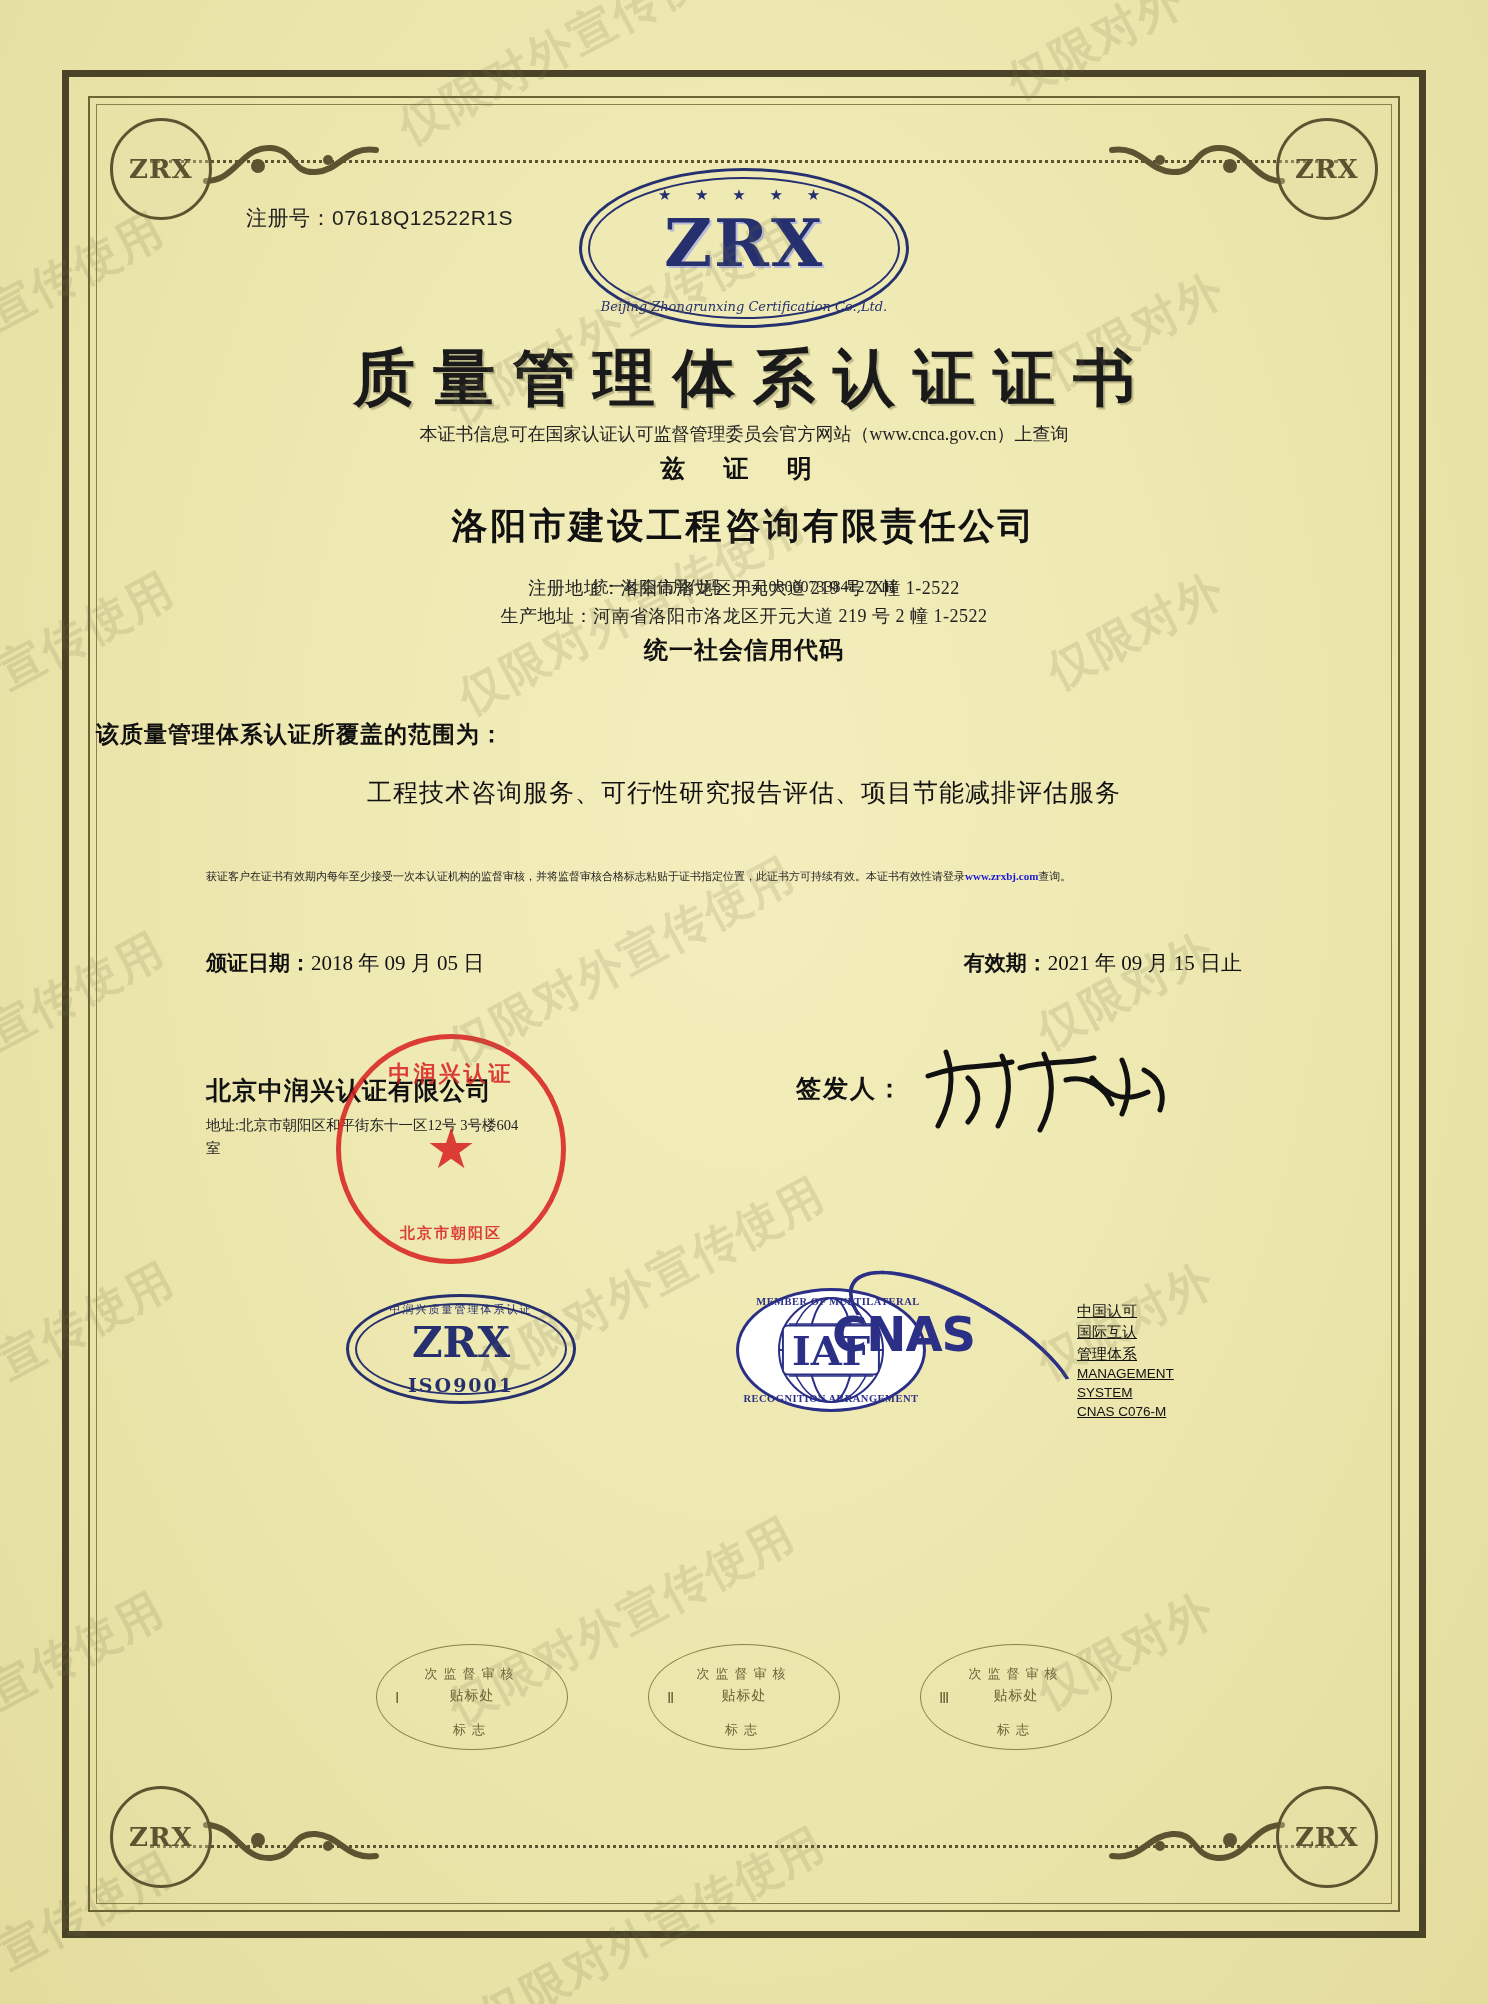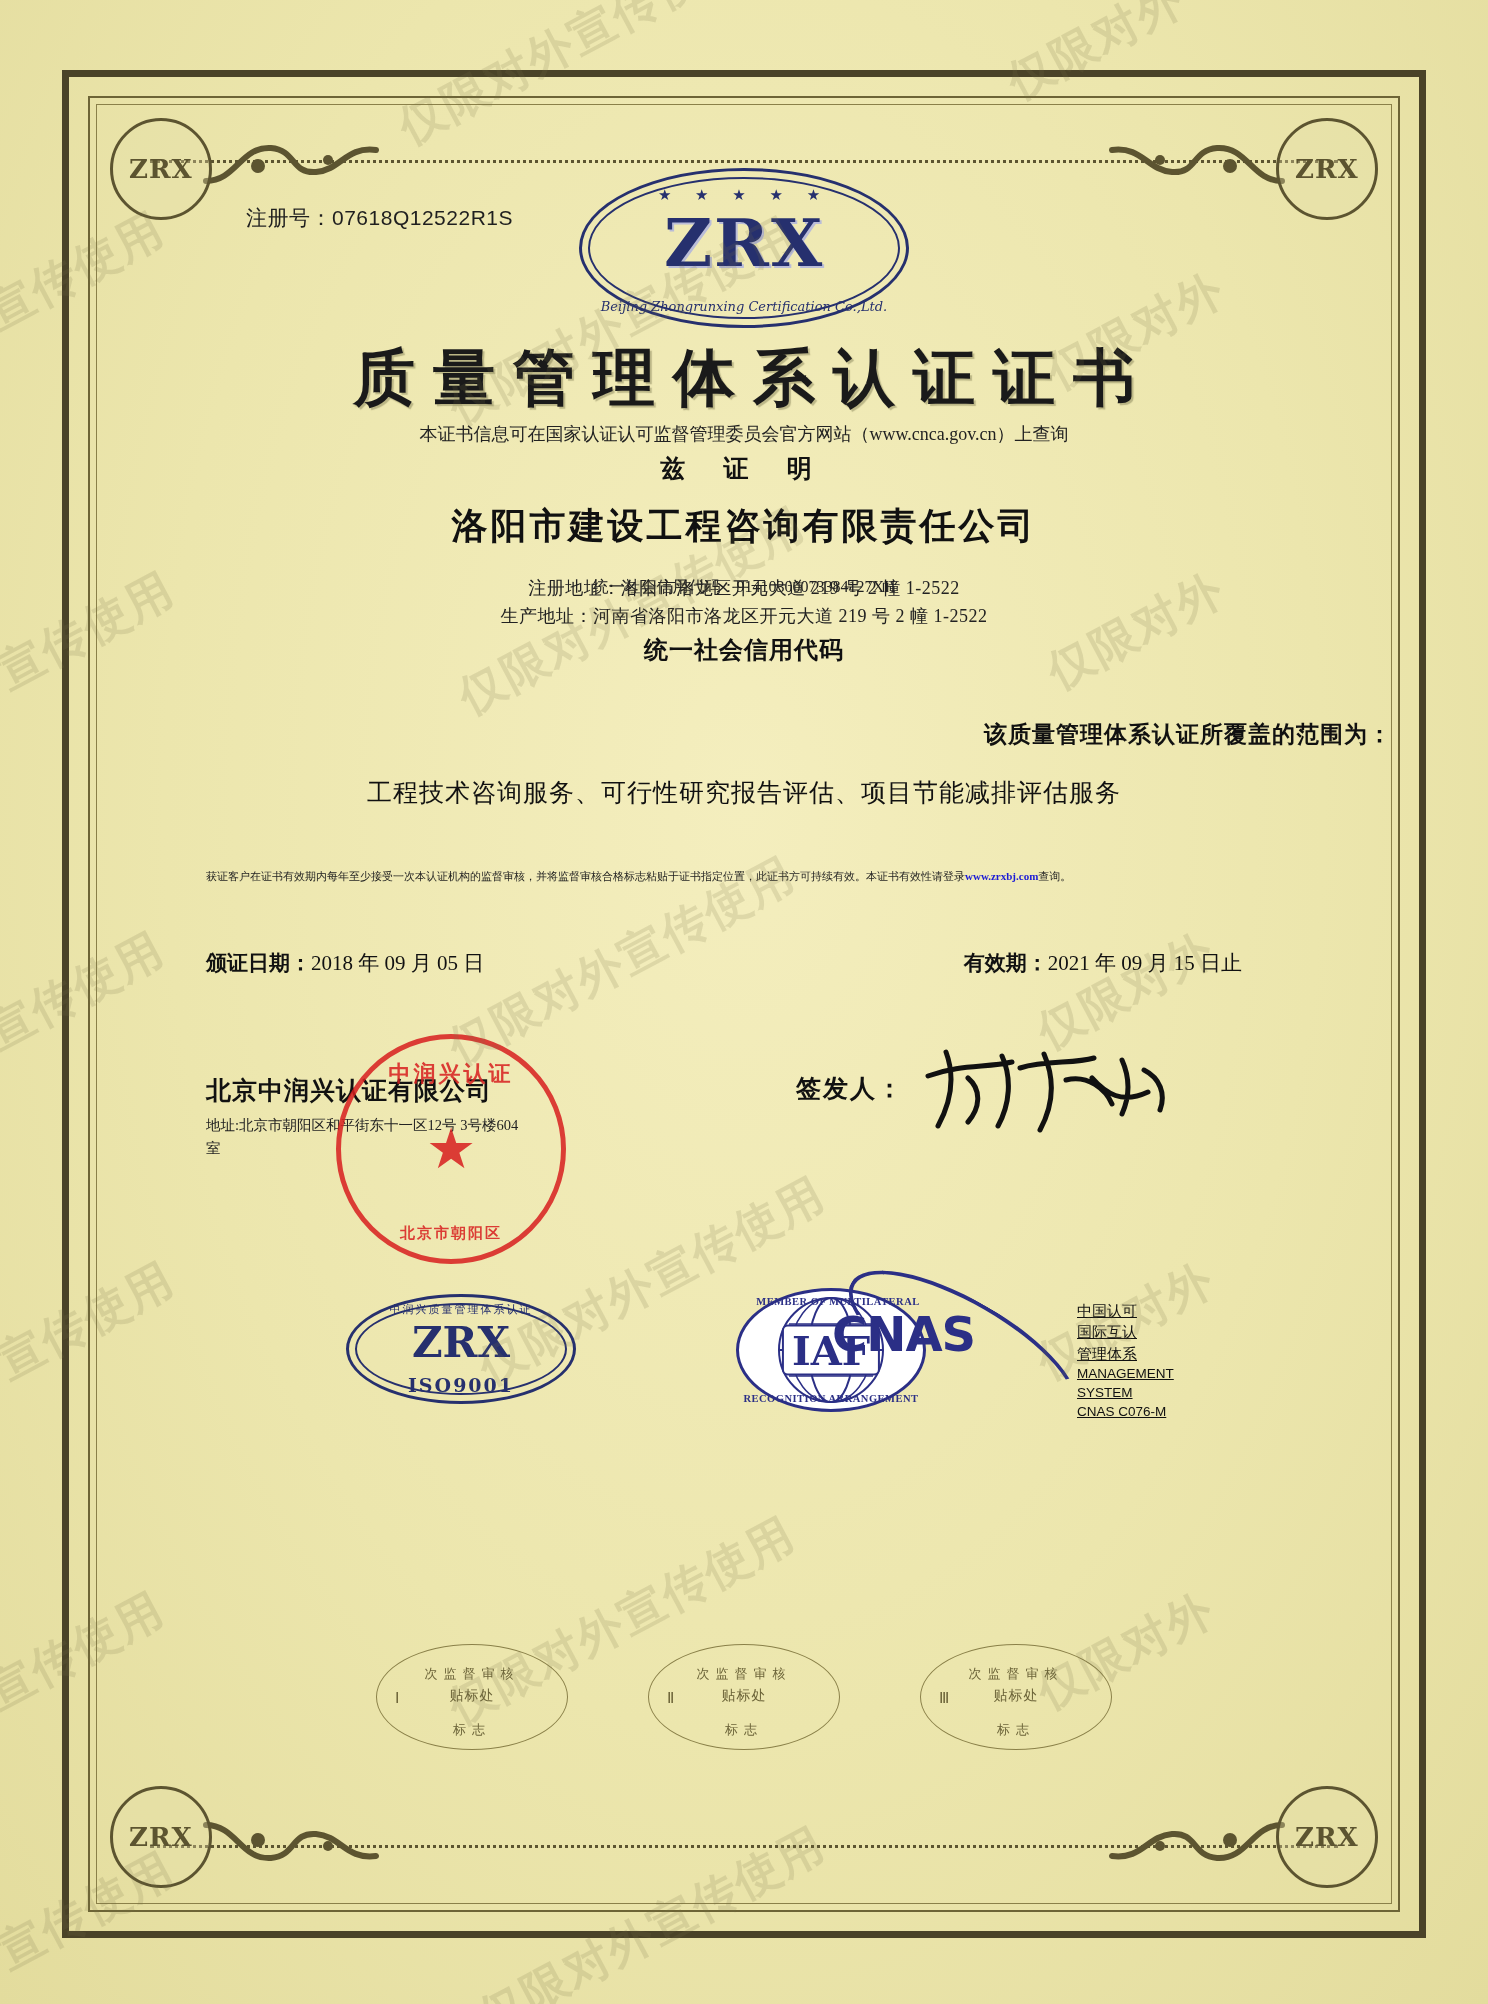--- a/index.html
+++ b/index.html
@@ -151,21 +151,21 @@
   .conform{
     position:absolute;left:0;right:0;top:530px;text-align:center;
     font-size:24px;font-weight:700;color:#111;letter-spacing:1px;
   }
   .standard{
     position:absolute;left:0;right:0;top:566px;text-align:center;
     font-family:"DejaVu Sans", sans-serif;
     font-size:35px;font-weight:700;color:#111;letter-spacing:.5px;
   }
   .scope-label{
-    position:absolute;left:0;right:0;top:615px;text-align:right;
+    position:absolute;left:0;right:0;top:615px;text-align:left;
     font-size:23px;font-weight:700;color:#111;letter-spacing:1px;
   }
   .scope-text{
     position:absolute;left:0;right:0;top:672px;text-align:center;
     font-size:25px;color:#111;letter-spacing:1px;
   }
 
   .note{
     position:absolute;left:110px;right:110px;top:762px;
     font-size:11px;line-height:1.9;color:#1f1f1f;text-align:justify;

